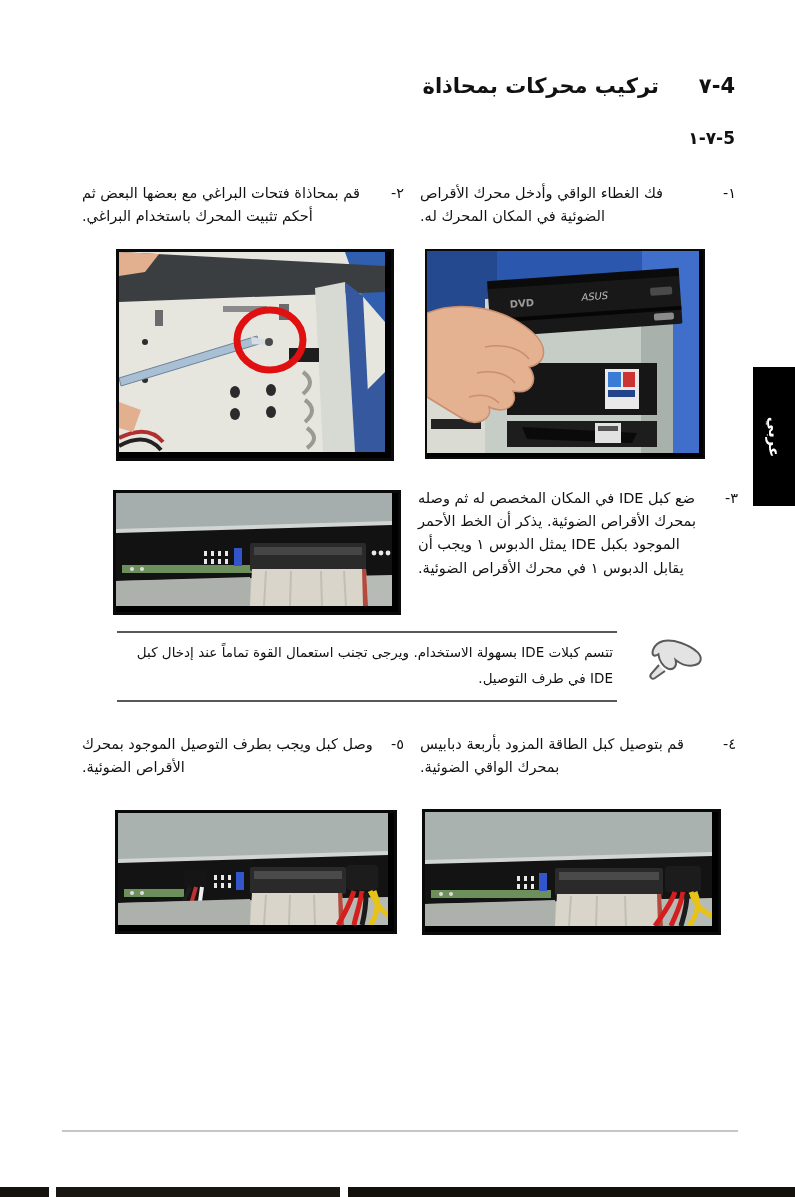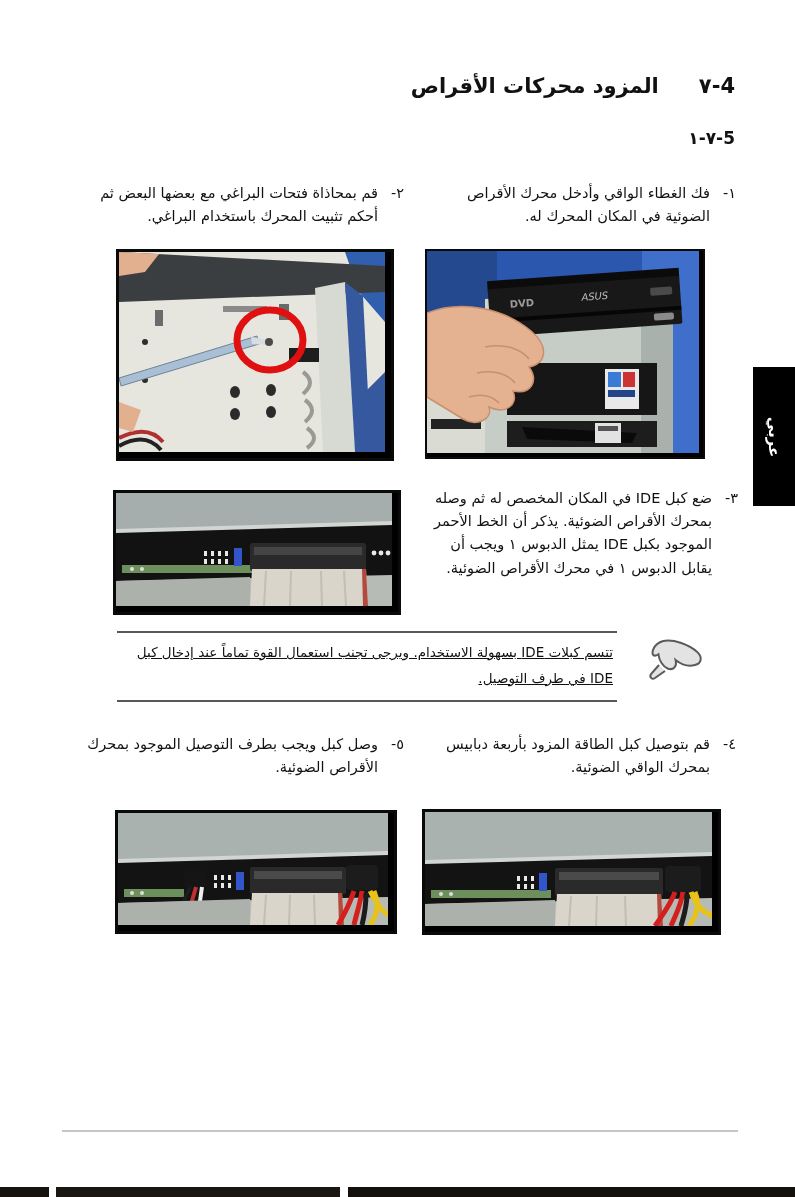--- a/index.html
+++ b/index.html
@@ -8,40 +8,40 @@
     font-family:"DejaVu Sans",sans-serif;color:#111;
   }
   
   .h1{position:absolute;top:74px;right:60px;display:flex;direction:rtl;gap:40px;
       font-size:21px;font-weight:bold;white-space:nowrap;}
   .h2{position:absolute;top:128px;right:60px;display:flex;direction:rtl;gap:30px;
       font-size:17px;font-weight:bold;white-space:nowrap;}
   
   .step{position:absolute;display:flex;direction:rtl;gap:13px;font-size:14.5px;line-height:1.6;}
   .step-num{flex:0 0 auto;font-weight:normal;}
-  .step-text{text-align:right;}
+  .step-text{text-align:left;}
   .step1{top:182px;left:420px;width:316px;}
   .step2{top:182px;left:82px;width:322px;}
   .step3{top:487px;left:418px;width:320px;}
   .step4{top:733px;left:420px;width:316px;}
   .step5{top:733px;left:82px;width:322px;}
   
   .photo{position:absolute;background:#000;line-height:0;}
   .photo svg{display:block;}
   .photo1{left:425px;top:249px;width:276px;height:206px;border:2px solid #0a0a0a;}
   .photo2{left:116px;top:249px;width:272px;height:206px;border:3px solid #0a0a0a;}
   .photo3{left:113px;top:490px;width:282px;height:119px;border:3px solid #0a0a0a;}
   .photo4{left:422px;top:809px;width:293px;height:120px;border:3px solid #0a0a0a;}
   .photo5{left:115px;top:810px;width:276px;height:118px;border:3px solid #0a0a0a;}
   
   .note-rule{position:absolute;left:117px;width:500px;height:2px;background:#585858;}
   .note-rule-top{top:631px;}
   .note-rule-bottom{top:700px;}
   .note-text{position:absolute;top:640px;left:117px;width:496px;direction:rtl;text-align:right;
-             font-size:13.5px;line-height:1.9;text-decoration:underline;}
+             font-size:13.5px;line-height:1.9;}
   .note-icon{position:absolute;left:646px;top:638px;width:62px;height:52px;line-height:0;}
   
   .side-tab{position:absolute;left:753px;top:367px;width:42px;height:139px;background:#000;
             display:flex;align-items:center;justify-content:center;}
   .side-tab span{transform:rotate(90deg);color:#fff;font-size:15px;font-weight:bold;
                  letter-spacing:1px;white-space:nowrap;}
   
   .footer-rule{position:absolute;top:1130px;left:62px;width:676px;height:2px;background:#c6c6c6;}
   .footer-text{position:absolute;top:1138px;left:98px;direction:rtl;font-size:13.5px;white-space:nowrap;}
   
@@ -49,21 +49,21 @@
     background:linear-gradient(90deg,#16130f 0 49px,#ffffff 49px 56px,#1a1712 56px 340px,
                #ffffff 340px 348px,#14110d 348px 100%);}
 </style>
 </head>
 <body>
 
 <div class="page">
 
   <div class="h1">
     <span>4-٧</span>
-    <span>المزود محركات الأقراص</span>
+    <span>تركيب محركات بمحاذاة</span>
   </div>
 
   <div class="h2">
     <span>5-٧-١</span>
   </div>
 
   <div class="step step1">
     <span class="step-num">١-</span>
     <div class="step-text">فك الغطاء الواقي وأدخل محرك الأقراص الضوئية في المكان المحرك له.</div>
   </div>

